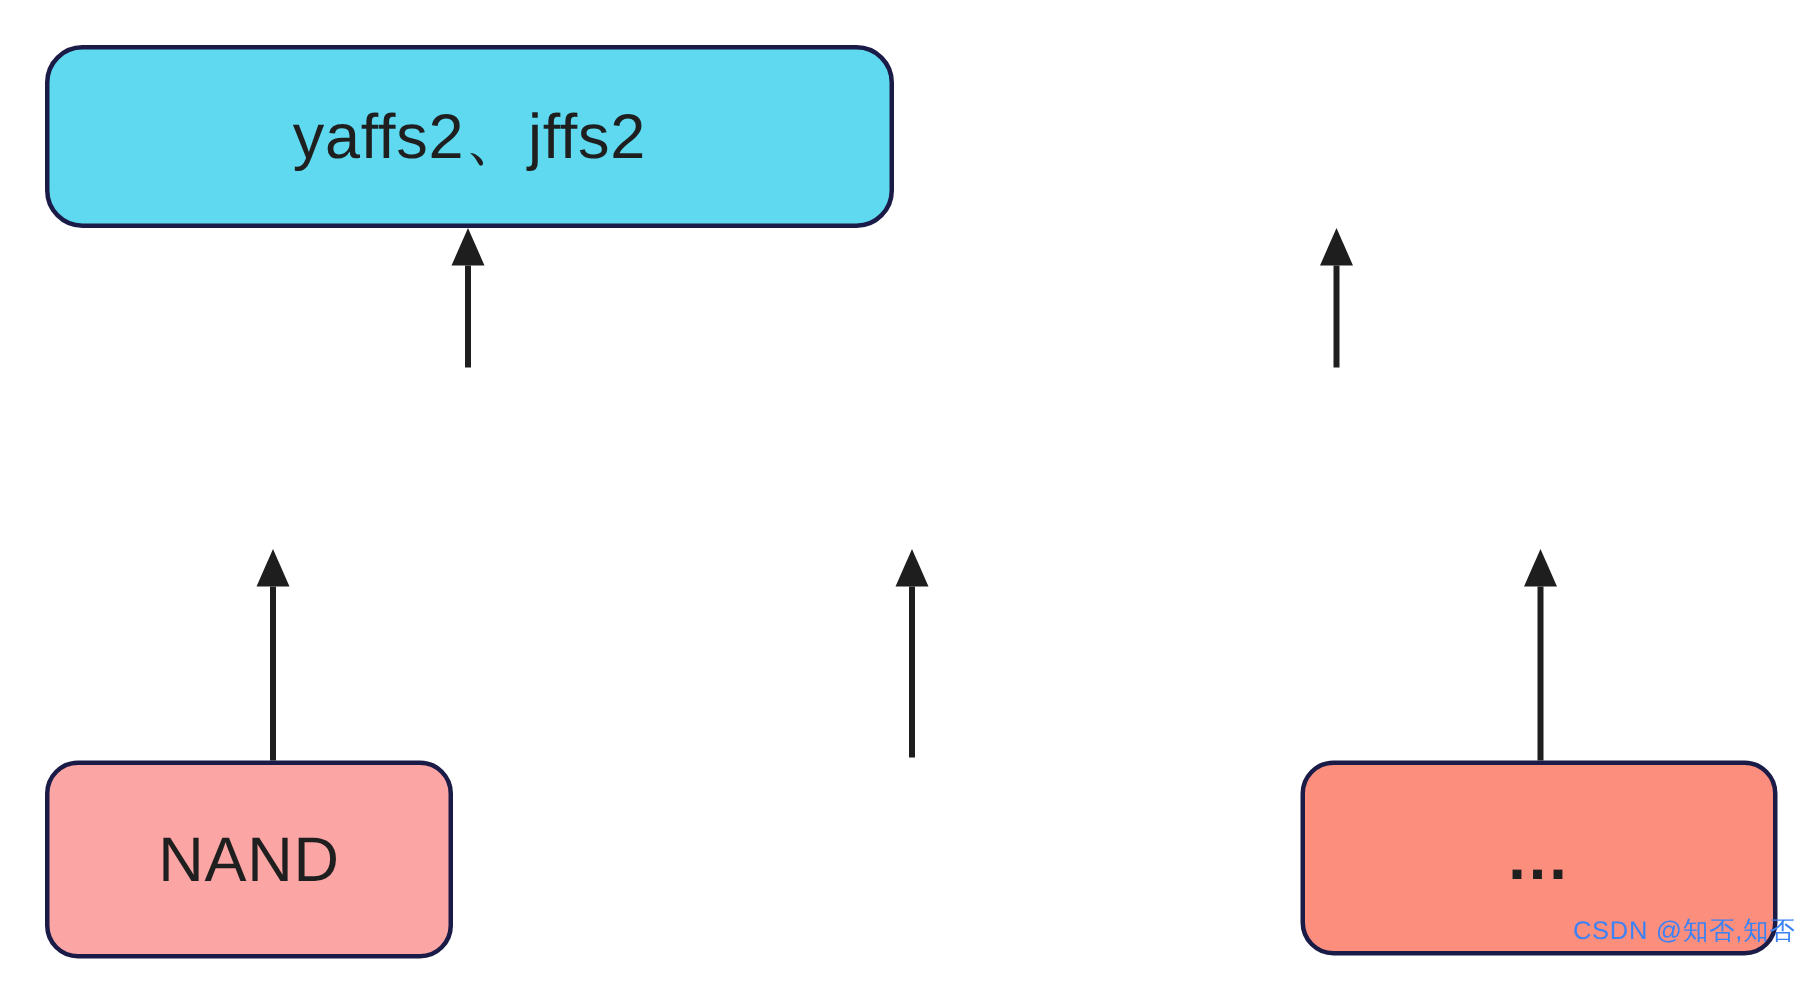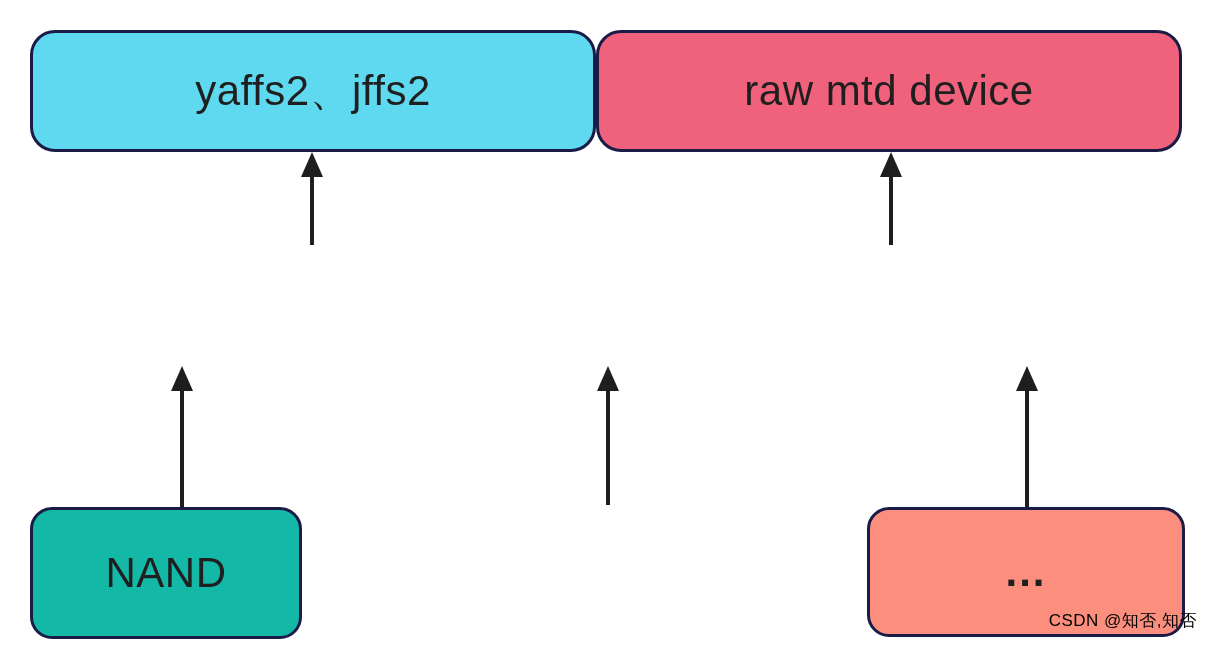--- a/index.html
+++ b/index.html
@@ -75,26 +75,23 @@
 </style>
 </head>
 <body>
 
 <div class="canvas">
 
   <div class="node n-yaffs" style="background-color: rgb(94, 217, 239);">
     <span class="label">yaffs2、jffs2</span>
   </div>
 
-  <div class="node n-raw" style="background-color: rgb(240, 97, 124);">
-    <span class="label">raw mtd device</span>
-  </div>
 
 
-  <div class="node n-nand" style="background-color: #14b8a6;">
+  <div class="node n-nand" style="background-color: #fca5a5;">
     <span class="label">NAND</span>
   </div>
 
 
   <div class="node n-others" style="background-color: rgb(251, 142, 125);">
     <span class="label">...</span>
   </div>
 
   <div class="arrow a-up1">
     <div class="head"></div>
@@ -114,15 +111,15 @@
   <div class="arrow a-dn2">
     <div class="head"></div>
     <div class="stem"></div>
   </div>
 
   <div class="arrow a-dn3">
     <div class="head"></div>
     <div class="stem"></div>
   </div>
 
-  <div class="watermark" style="color: #000000;">CSDN @知否,知否</div>
+  <div class="watermark" style="color: #3b82f6;">CSDN @知否,知否</div>
 
 </div>
 
 </body></html>

